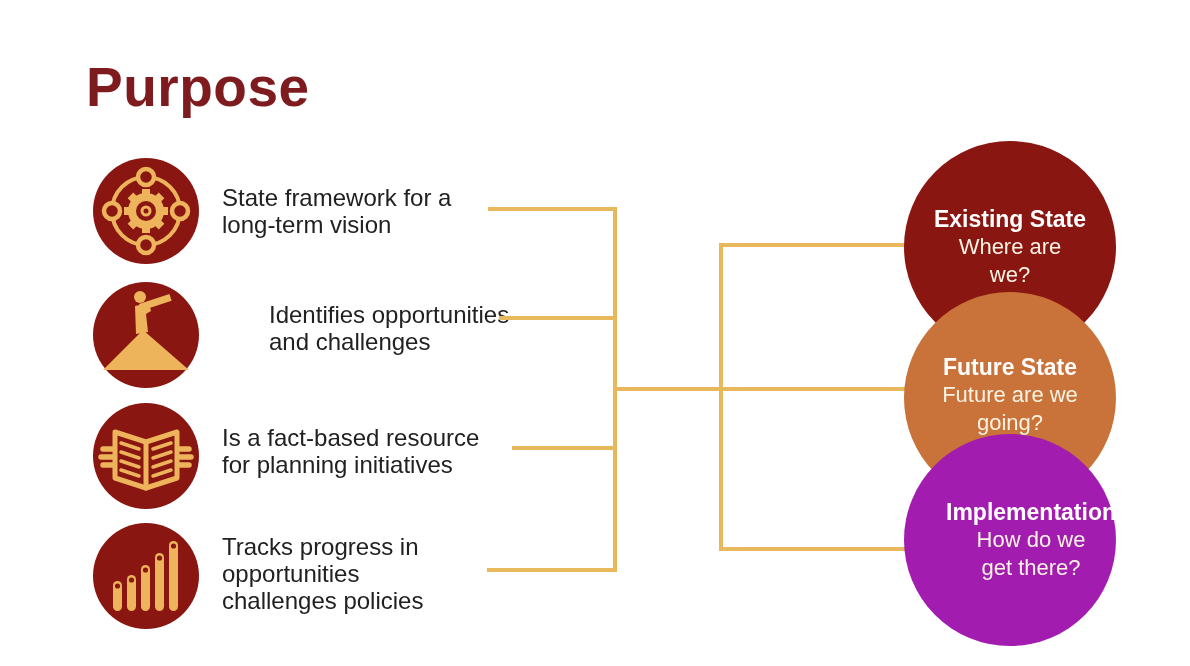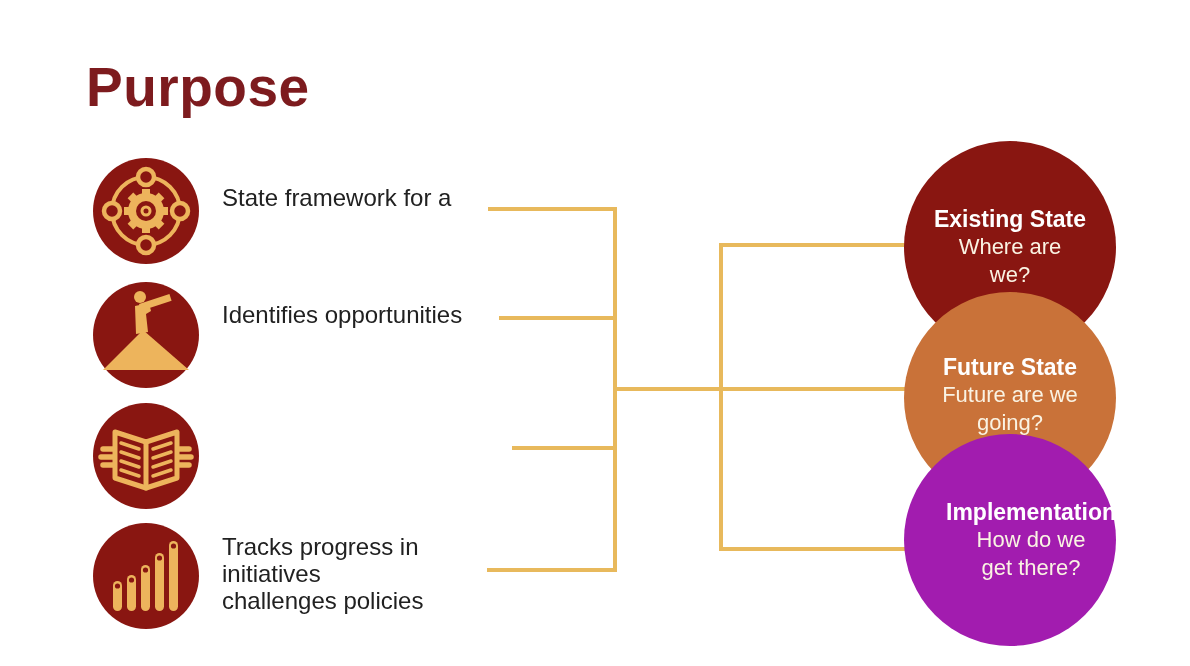--- a/index.html
+++ b/index.html
@@ -118,27 +118,33 @@
         <circle cx="40.5" cy="59" r="2.6"></circle>
         <circle cx="54.5" cy="49" r="2.6"></circle>
         <circle cx="68.5" cy="37" r="2.6"></circle>
         <circle cx="82.5" cy="25" r="2.6"></circle>
       </g>
     </svg>
   </div>
 
   <div class="item-text" style="top:184px;">
     <div>State framework for a</div>
+    <div>long-term vision</div>
   </div>
-  <div class="item-text" style="top:301px;">
+  <div class="item-text" style="top:301px;margin-left:47px;">
     <div>Identifies opportunities</div>
+    <div>and challenges</div>
+  </div>
+  <div class="item-text" style="top:424px;">
+    <div>Is a fact-based resource</div>
+    <div>for planning initiatives</div>
   </div>
   <div class="item-text" style="top:533px;">
     <div>Tracks progress in</div>
-    <div>initiatives</div>
+    <div>opportunities</div>
     <div>challenges policies</div>
   </div>
 
   <div class="conn" style="left:488px;top:207px;width:129px;height:4px;"></div>
   <div class="conn" style="left:499px;top:316px;width:118px;height:4px;"></div>
   <div class="conn" style="left:512px;top:446px;width:105px;height:4px;"></div>
   <div class="conn" style="left:487px;top:568px;width:130px;height:4px;"></div>
   <div class="conn" style="left:613px;top:207px;width:4px;height:365px;"></div>
   <div class="conn" style="left:613px;top:387px;width:292px;height:4px;"></div>
   <div class="conn" style="left:719px;top:243px;width:4px;height:308px;"></div>

